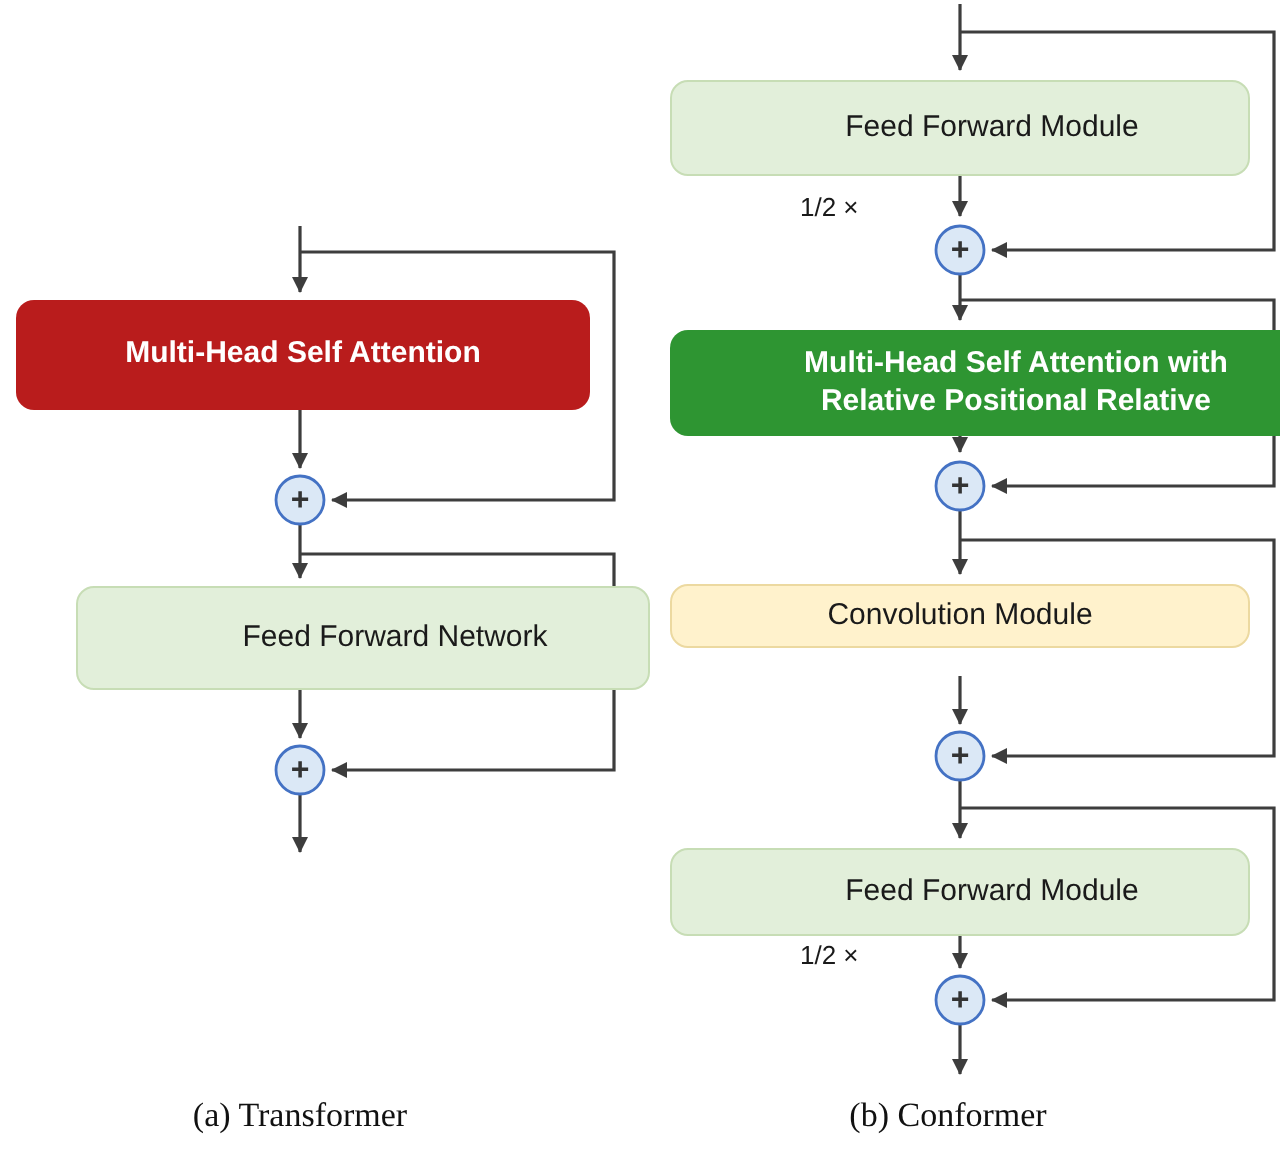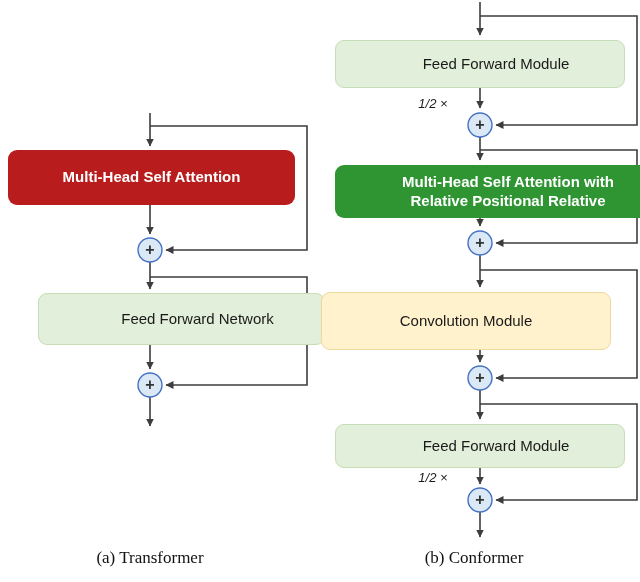--- a/index.html
+++ b/index.html
@@ -52,31 +52,30 @@
   .block.yellow {
     background: #FFF2CC;
     border: 1px solid #ecd9a0;
     color: #1a1a1a;
     font-weight: 500;
   }
   #blk-t-mhsa { left: 8px;   top: 150px; width: 287px; height: 55px; }
   #blk-t-ffn  { left: 8px;   top: 293px; width: 287px; height: 52px; margin-left: 30px; }
   #blk-c-ffm1 { left: 335px; top: 40px;  width: 290px; height: 48px; }
   #blk-c-mhsa { left: 335px; top: 165px; width: 346px; height: 53px; }
-  #blk-c-conv { left: 321px; top: 292px; width: 290px; height: 58px; }
+  #blk-c-conv { left: 335px; top: 292px; width: 290px; height: 32px; }
   #blk-c-ffm2 { left: 335px; top: 424px; width: 290px; height: 44px; }
 
   .half-label {
     position: absolute;
     width: 66px;
-    text-align: center;
+    text-align: left;
     font-size: 13px;
     color: #1a1a1a;
     z-index: 2;
-    font-style: italic;
   }
   #half-top    { left: 400px; top: 96px;  }
   #half-bottom { left: 400px; top: 470px; }
 
   .caption {
     position: absolute;
     top: 548px;
     width: 220px;
     text-align: center;
     font-family: "Liberation Serif", serif;

